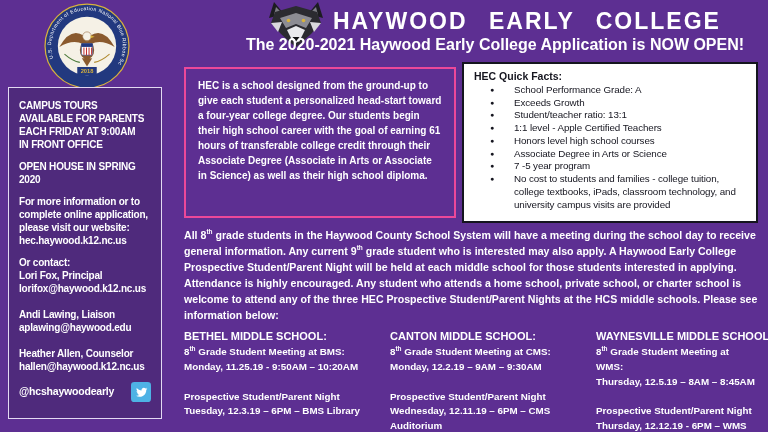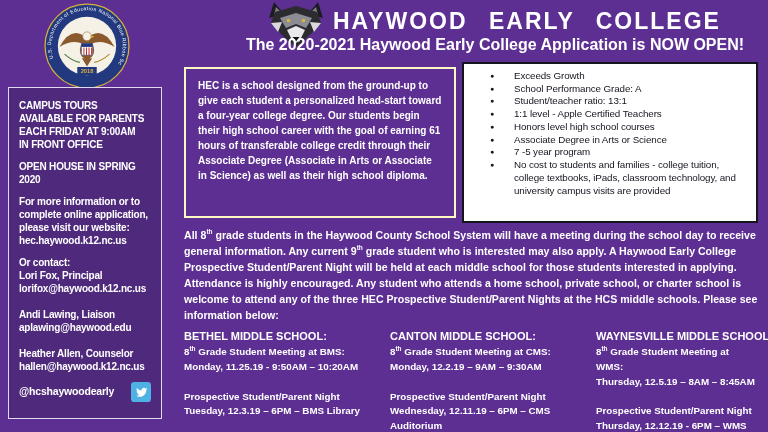--- a/index.html
+++ b/index.html
@@ -27,21 +27,21 @@
     position:absolute; left:333px; top:8px; font-size:23px; font-weight:bold;
     letter-spacing:2px; word-spacing:13px; white-space:nowrap;
   }
   .page-subtitle{
     position:absolute; left:215px; top:36px; width:560px; text-align:center;
     font-size:16px; font-weight:bold; white-space:nowrap;
   }
   
   .about-box{
     position:absolute; left:184px; top:67px; width:272px; height:151px;
-    border:2px solid #fef9c3; box-sizing:border-box; padding:9px 12px;
+    border:2px solid #ec4899; box-sizing:border-box; padding:9px 12px;
     font-size:10px; font-weight:bold; line-height:1.5;
   }
   
   .facts-box{
     position:absolute; left:462px; top:62px; width:296px; height:161px;
     background:#ffffff; border:2px solid #15151f; box-sizing:border-box;
     color:#15151f; padding:6px 8px 4px 10px;
   }
   .facts-title{font-size:10.5px; font-weight:600; margin-bottom:2px;}
   .facts-list{list-style:none; margin:0; padding:0;}
@@ -144,23 +144,24 @@
   </svg>
 
   <div class="page-title">HAYWOOD EARLY COLLEGE</div>
   <div class="page-subtitle">The 2020-2021 Haywood Early College Application is NOW OPEN!</div>
 
   <div class="about-box">
     <span>HEC is a school designed from the ground-up to give each student a personalized head-start toward a four-year college degree.  Our students begin their high school career with the goal of earning 61 hours of transferable college credit through their Associate Degree (Associate in Arts or Associate in Science) as well as their high school diploma.</span>
   </div>
 
   <div class="facts-box">
+    <div class="facts-title">HEC Quick Facts:</div>
     <ul class="facts-list">
+      <li>School Performance Grade: A</li>
       <li>Exceeds Growth</li>
-      <li>School Performance Grade: A</li>
       <li>Student/teacher ratio: 13:1</li>
       <li>1:1 level - Apple Certified Teachers</li>
       <li>Honors level high school courses</li>
       <li>Associate Degree in Arts or Science</li>
       <li>7 -5 year program</li>
       <li>No cost to students and families - college tuition, college textbooks, iPads, classroom technology, and university campus visits are provided</li>
     </ul>
   </div>
 
   <div class="announcement"><span>All 8</span><sup>th</sup><span> grade students in the Haywood County School System will have a meeting during the school day to receive general information.  Any current 9</span><sup>th</sup><span> grade student who is interested may also apply.  A Haywood Early College Prospective Student/Parent Night will be held at each middle school for those students interested in applying.   Attendance is highly encouraged. Any student who attends a home school, private school, or charter school is welcome to attend any of the three HEC Prospective Student/Parent Nights at the HCS middle schools.  Please see information below:</span></div>

